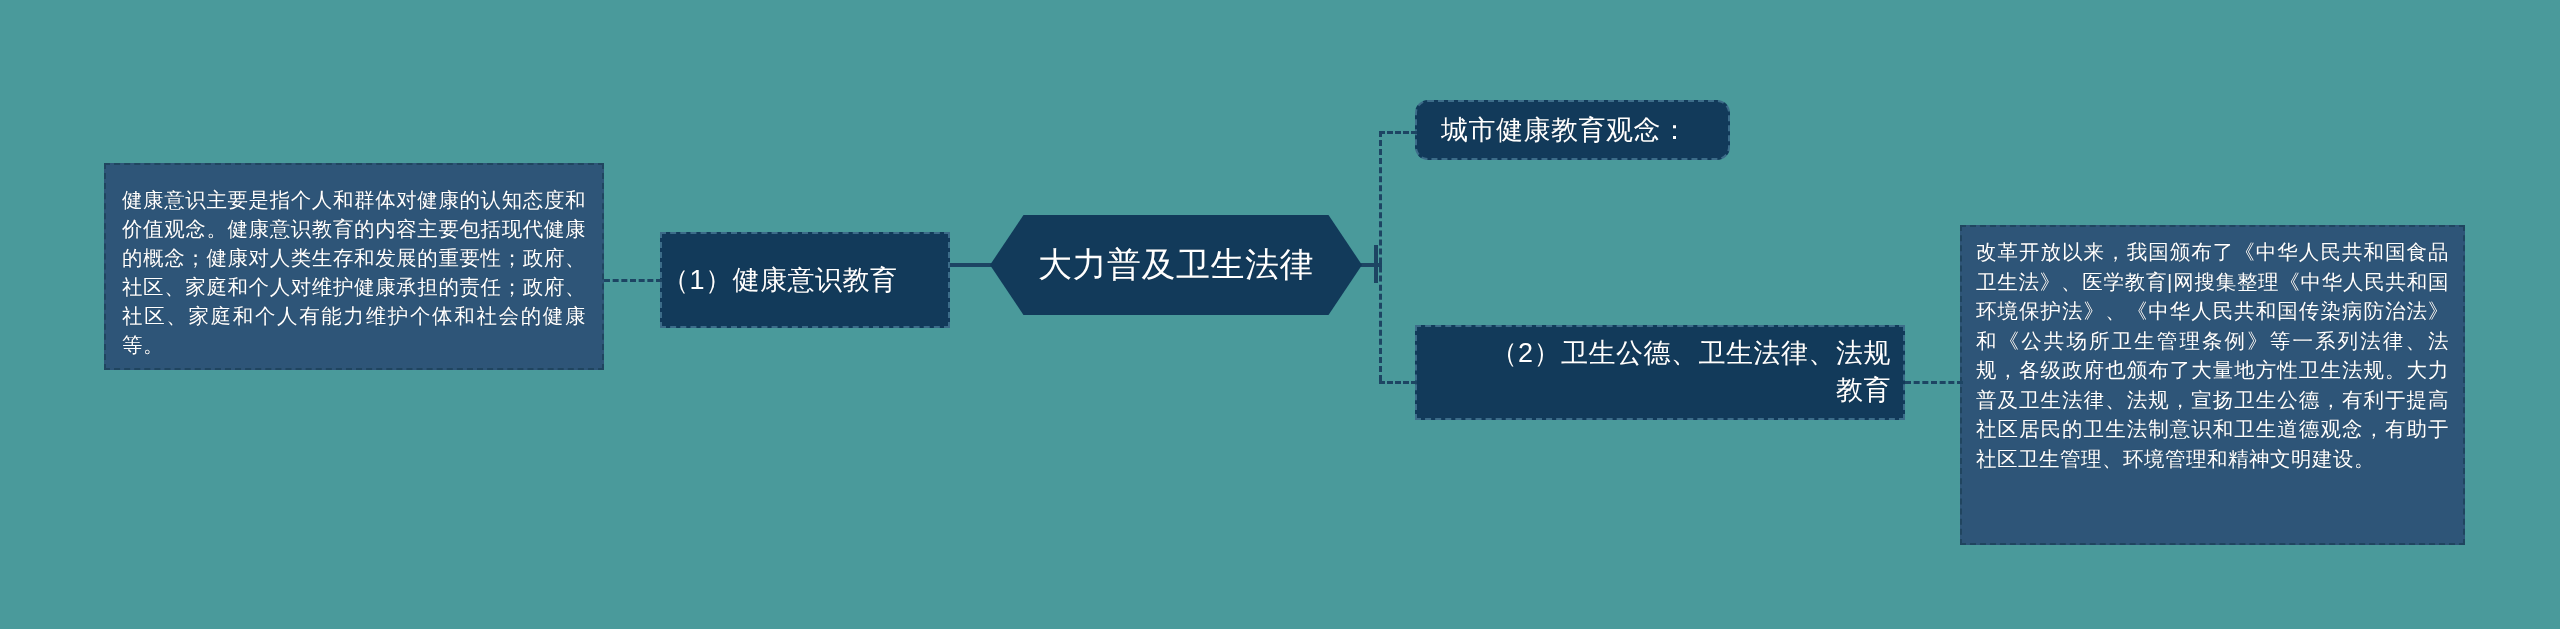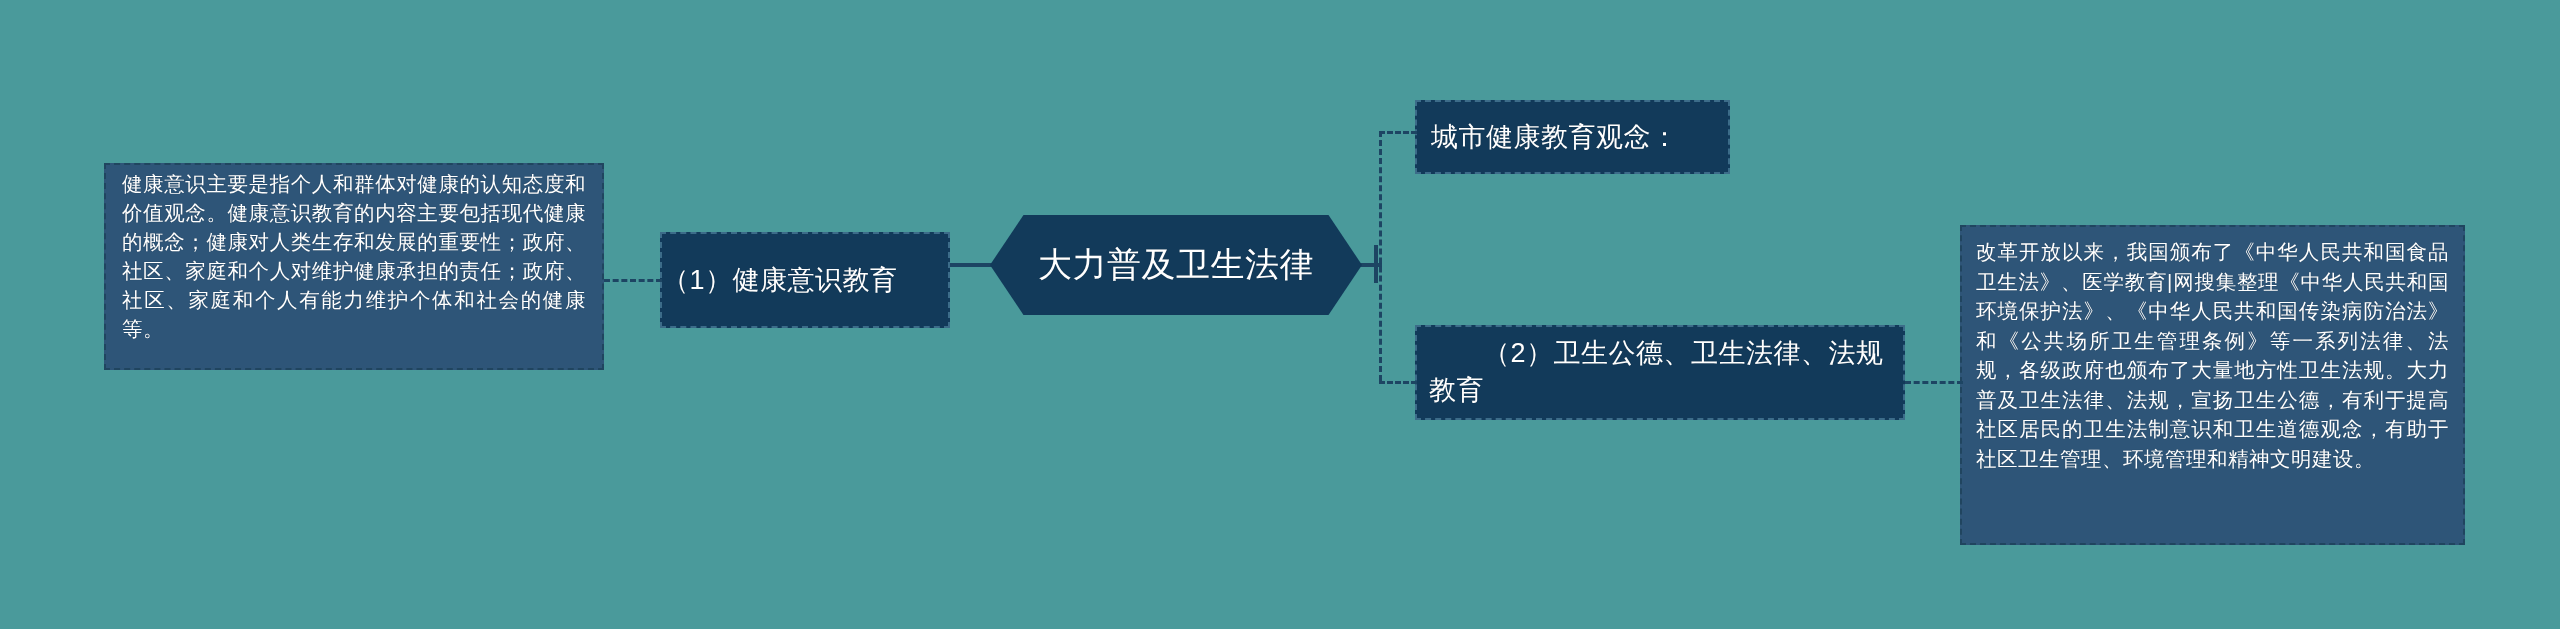--- a/index.html
+++ b/index.html
@@ -41,21 +41,21 @@
     background: #2e5578;
     border: 2px dashed #20455f;
   }
 
   
   #left-detail {
     left: 104px;
     top: 163px;
     width: 500px;
     height: 207px;
-    padding: 4px 16px 10px 16px;
+    padding: 20px 16px 10px 16px;
     font-size: 20.5px;
     line-height: 29px;
     align-items: flex-start;
     text-align: justify;
     text-justify: inter-ideograph;
   }
 
   #branch-1 {
     left: 660px;
     top: 232px;
@@ -82,36 +82,37 @@
     inset: 0;
     background: #123a5a;
     clip-path: polygon(9% 0%, 91% 0%, 100% 50%, 91% 100%, 9% 100%, 0% 50%);
     z-index: -1;
   }
 
   #branch-top {
     left: 1415px;
     top: 100px;
     width: 315px;
-    height: 74px;
-    padding-left: 14px;
+    height: 60px;
+    padding-left: 24px;
     font-size: 27px;
+    border-radius: 13px;
   }
 
   #branch-bottom {
     left: 1415px;
     top: 325px;
     width: 490px;
     height: 95px;
     padding: 8px 12px 8px 12px;
     font-size: 27px;
     align-items: flex-start;
     line-height: 37px;
   }
-  #branch-bottom .indent { text-indent: 2em; display: block; }
+  #branch-bottom .indent { text-indent: 2em; display: block; text-align: right; }
 
   #right-detail {
     left: 1960px;
     top: 225px;
     width: 505px;
     height: 320px;
     padding: 10px 14px 10px 14px;
     font-size: 20.5px;
     line-height: 29.5px;
     align-items: flex-start;

